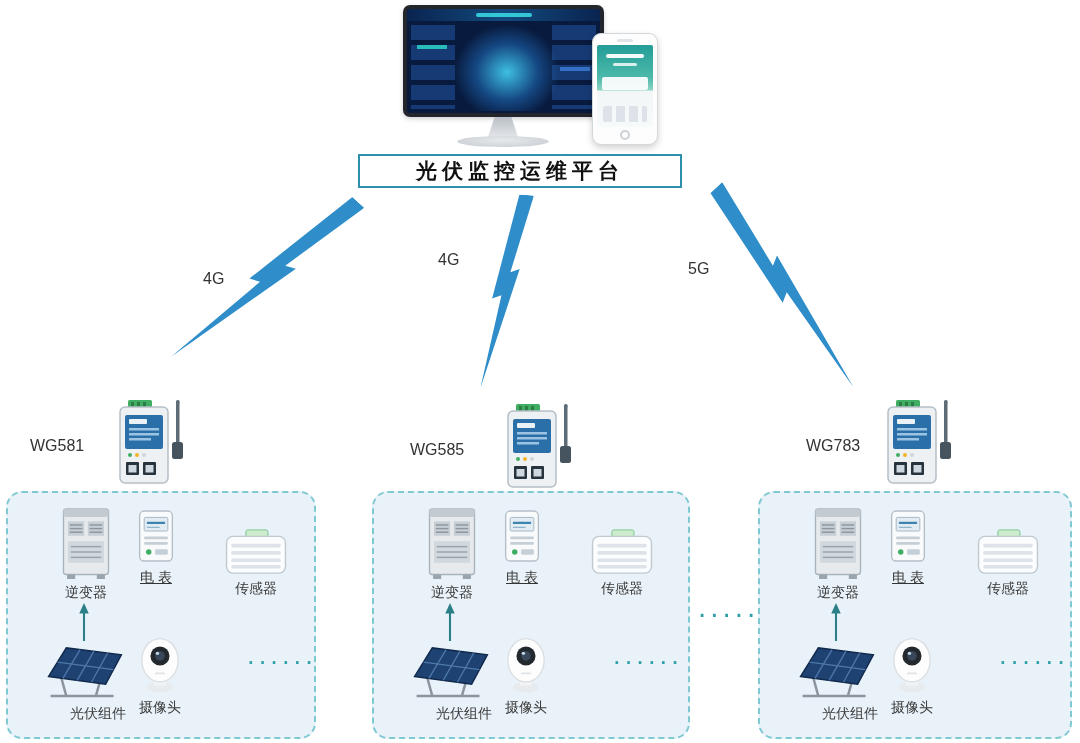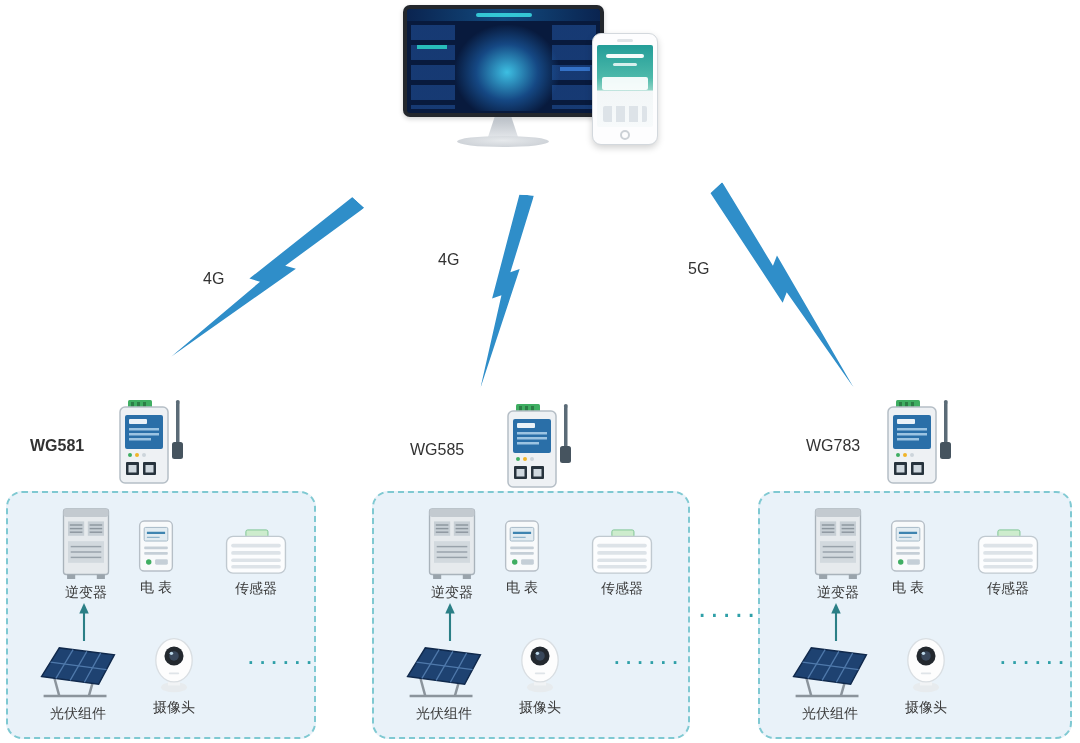--- a/index.html
+++ b/index.html
@@ -43,36 +43,36 @@
   .ll1{left:203px;top:270px;}
   .ll2{left:438px;top:251px;}
   .ll3{left:688px;top:260px;}
 
   
   .gateway{position:absolute;width:84px;height:92px;}
   .gw1{left:112px;top:398px;}
   .gw2{left:500px;top:402px;}
   .gw3{left:880px;top:398px;}
   .gw-label{position:absolute;font-size:16px;color:#333;}
-  .gl1{left:30px;top:437px;font-weight:bold;}
+  .gl1{left:30px;top:437px;}
   .gl2{left:410px;top:441px;text-align:center;}
   .gl3{left:806px;top:437px;}
 
   
   .site-box{position:absolute;top:491px;height:248px;border:2px dashed #7fc9d2;border-radius:16px;background:#e9f2f9;}
   .sb1{left:6px;width:310px;}
   .sb2{left:372px;width:318px;}
   .sb3{left:758px;width:314px;}
   .dev{position:absolute;display:flex;flex-direction:column;align-items:center;}
   .dev-label{margin-top:5px;font-size:14px;color:#3a3a3a;white-space:nowrap;}
   .pos-inverter{left:38px;top:14px;width:80px;}
-  .pos-meter{left:116px;top:26px;width:64px;}
+  .pos-meter{left:116px;top:16px;width:64px;text-decoration:underline;}
   .pos-sensor{left:206px;top:36px;width:84px;}
-  .pos-pv{left:22px;top:150px;width:96px;}
-  .pos-camera{left:132px;top:144px;width:68px;}
+  .pos-pv{left:22px;top:150px;width:96px;align-items:flex-end;}
+  .pos-camera{left:118px;top:144px;width:68px;}
   .up-arrow{position:absolute;left:70px;top:110px;width:12px;height:38px;}
   .ic-inverter{width:54px;height:72px;}
   .ic-meter{width:40px;height:55px;}
   .ic-sensor{width:72px;height:46px;}
   .ic-pv{width:82px;height:57px;}
   .ic-camera{width:52px;height:57px;}
   .dots{position:absolute;left:238px;top:156px;font-size:16px;font-weight:bold;color:#2fa0a8;letter-spacing:2px;font-family:"DejaVu Sans Mono",monospace;}
   .between-dots{position:absolute;left:697px;top:601px;font-size:17px;font-weight:bold;color:#2fa0a8;letter-spacing:2px;font-family:"DejaVu Sans Mono",monospace;}
 </style>
 </head>
@@ -194,20 +194,21 @@
     <div class="phone-speaker"></div>
     <div class="phone-screen">
       <div class="ps-line1"></div>
       <div class="ps-line2"></div>
       <div class="ps-card"></div>
       <div class="ps-grid"></div>
     </div>
     <div class="phone-home"></div>
   </div>
 
+  <div class="title-box">光伏监控运维平台</div>
 
   <svg class="bolt bolt1" viewBox="0 0 44 200" preserveAspectRatio="none">
       <use href="#icon-bolt"></use>
     </svg>
   <svg class="bolt bolt2" viewBox="0 0 44 200" preserveAspectRatio="none">
       <use href="#icon-bolt"></use>
     </svg>
   <svg class="bolt bolt3" viewBox="0 0 44 200" preserveAspectRatio="none">
       <use href="#icon-bolt"></use>
     </svg>

